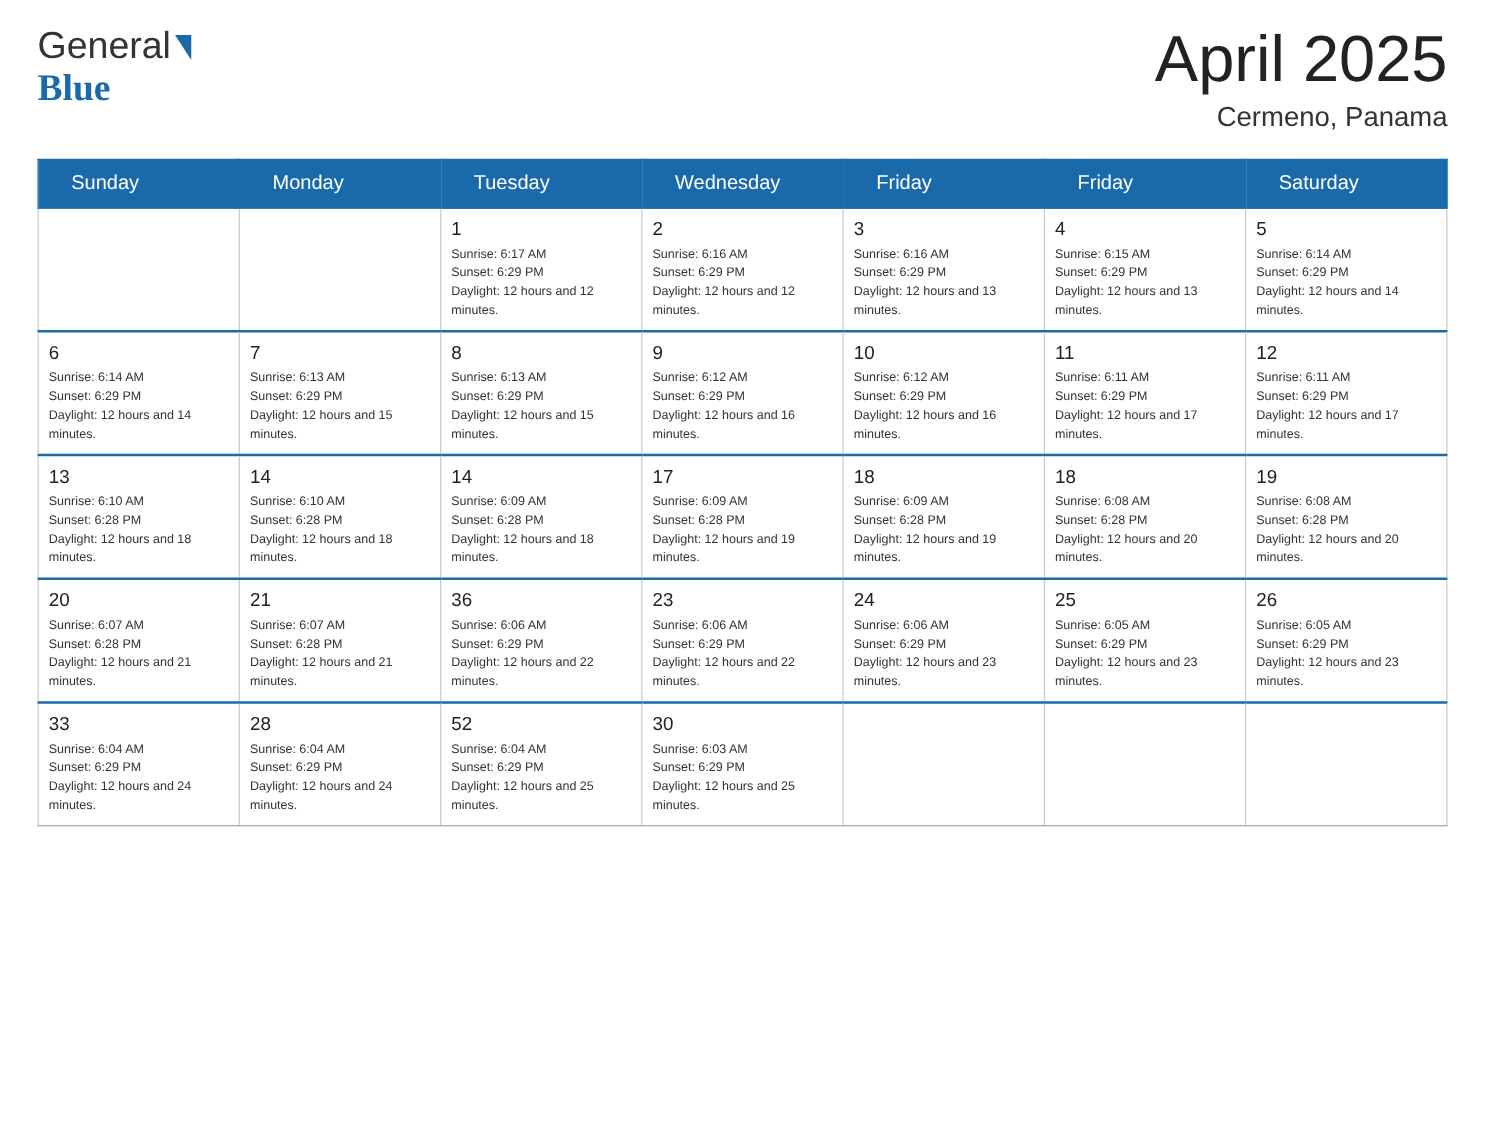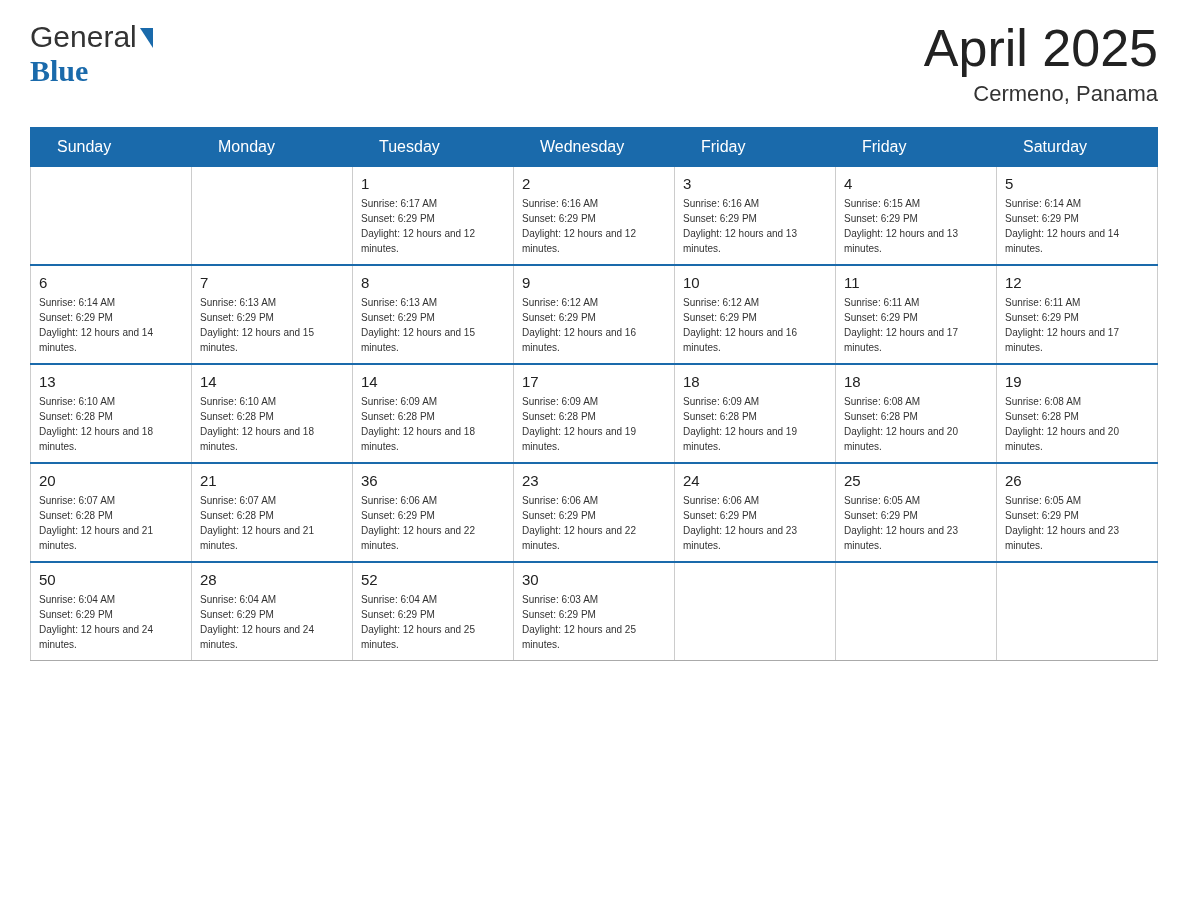--- a/index.html
+++ b/index.html
@@ -234,21 +234,21 @@
           <span class="day-number">25</span>
           <div class="day-info">Sunrise: 6:05 AM<br>Sunset: 6:29 PM<br>Daylight: 12 hours and 23 minutes.</div>
         </td>
         <td>
           <span class="day-number">26</span>
           <div class="day-info">Sunrise: 6:05 AM<br>Sunset: 6:29 PM<br>Daylight: 12 hours and 23 minutes.</div>
         </td>
       </tr>
       <tr class="row-divider">
         <td>
-          <span class="day-number">50</span>
+          <span class="day-number">33</span>
           <div class="day-info">Sunrise: 6:04 AM<br>Sunset: 6:29 PM<br>Daylight: 12 hours and 24 minutes.</div>
         </td>
         <td>
           <span class="day-number">28</span>
           <div class="day-info">Sunrise: 6:04 AM<br>Sunset: 6:29 PM<br>Daylight: 12 hours and 24 minutes.</div>
         </td>
         <td>
           <span class="day-number">52</span>
           <div class="day-info">Sunrise: 6:04 AM<br>Sunset: 6:29 PM<br>Daylight: 12 hours and 25 minutes.</div>
         </td>

